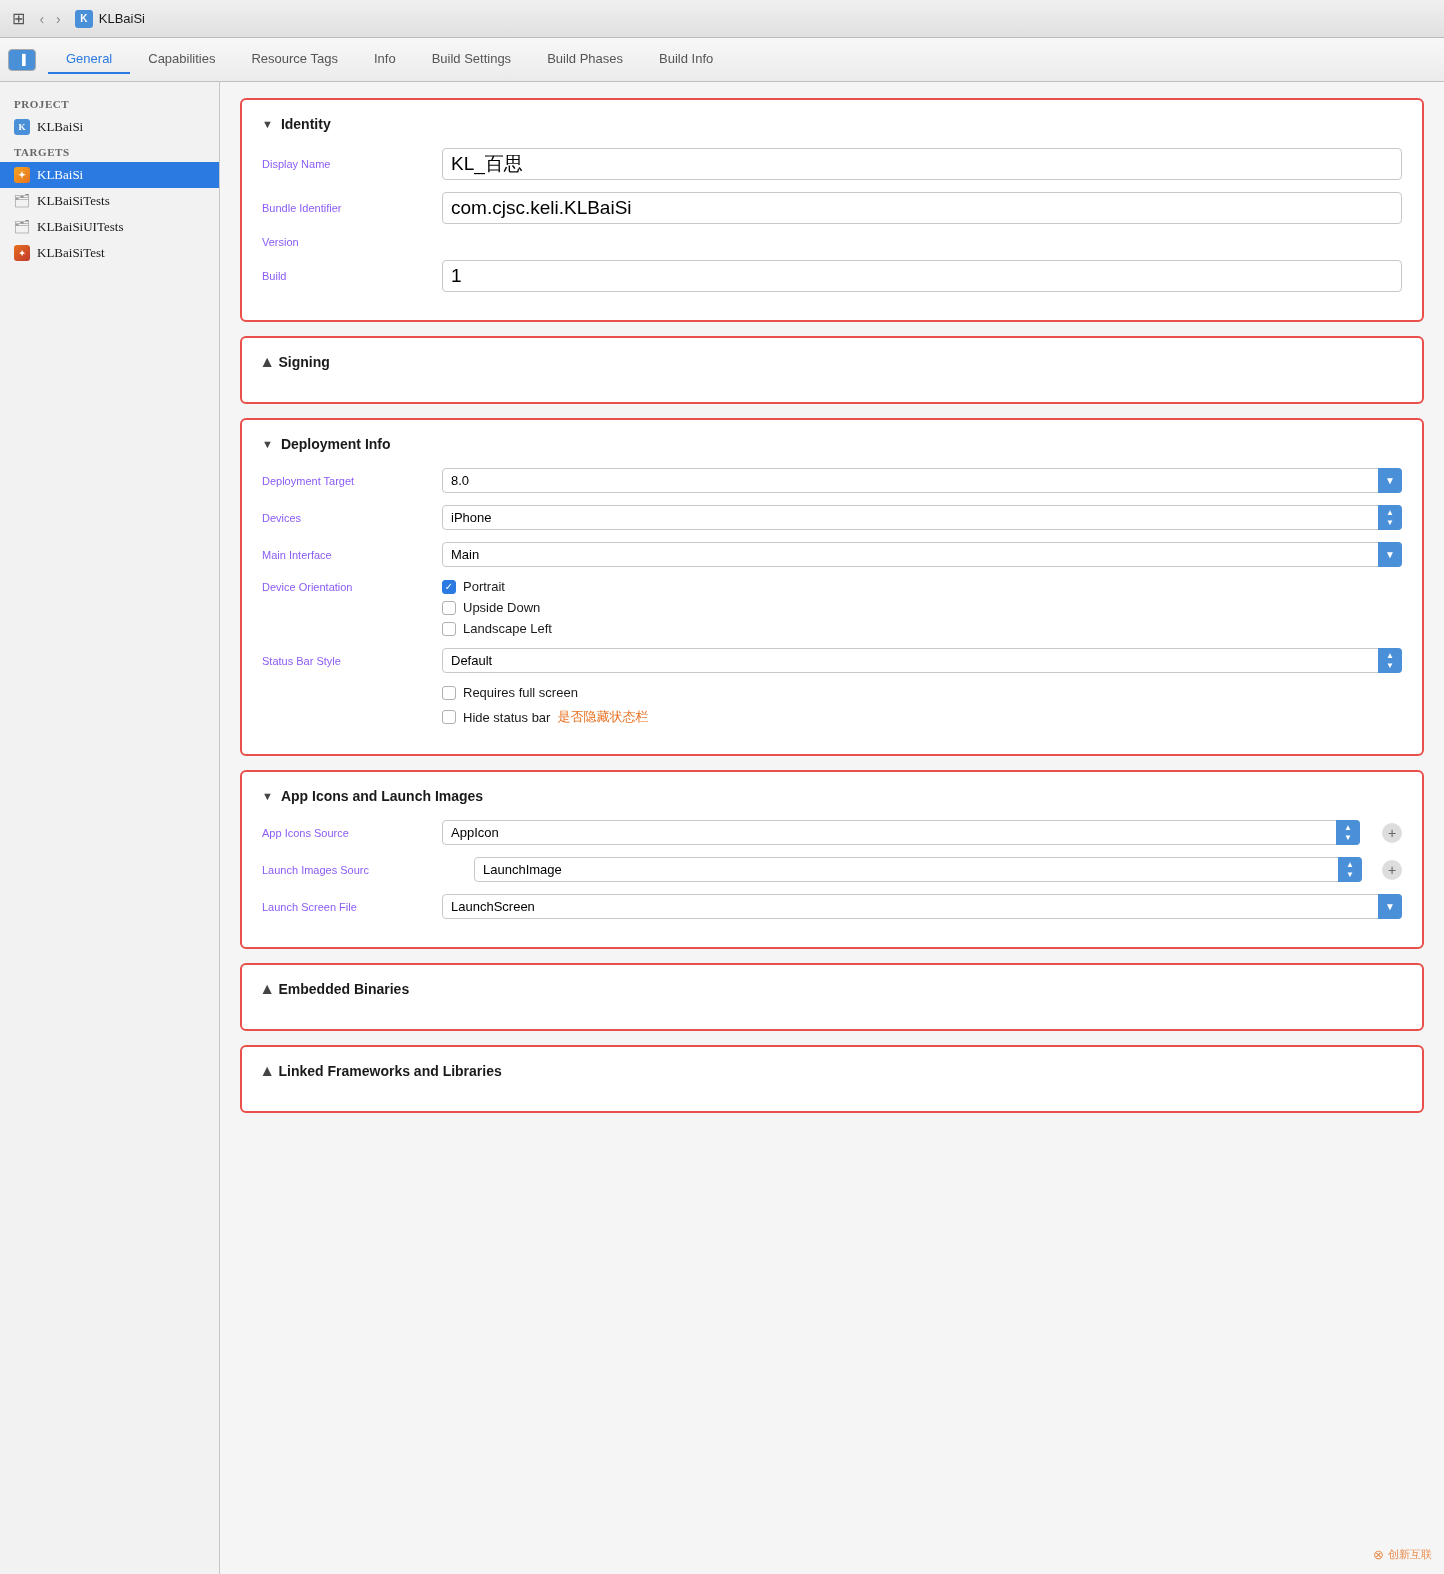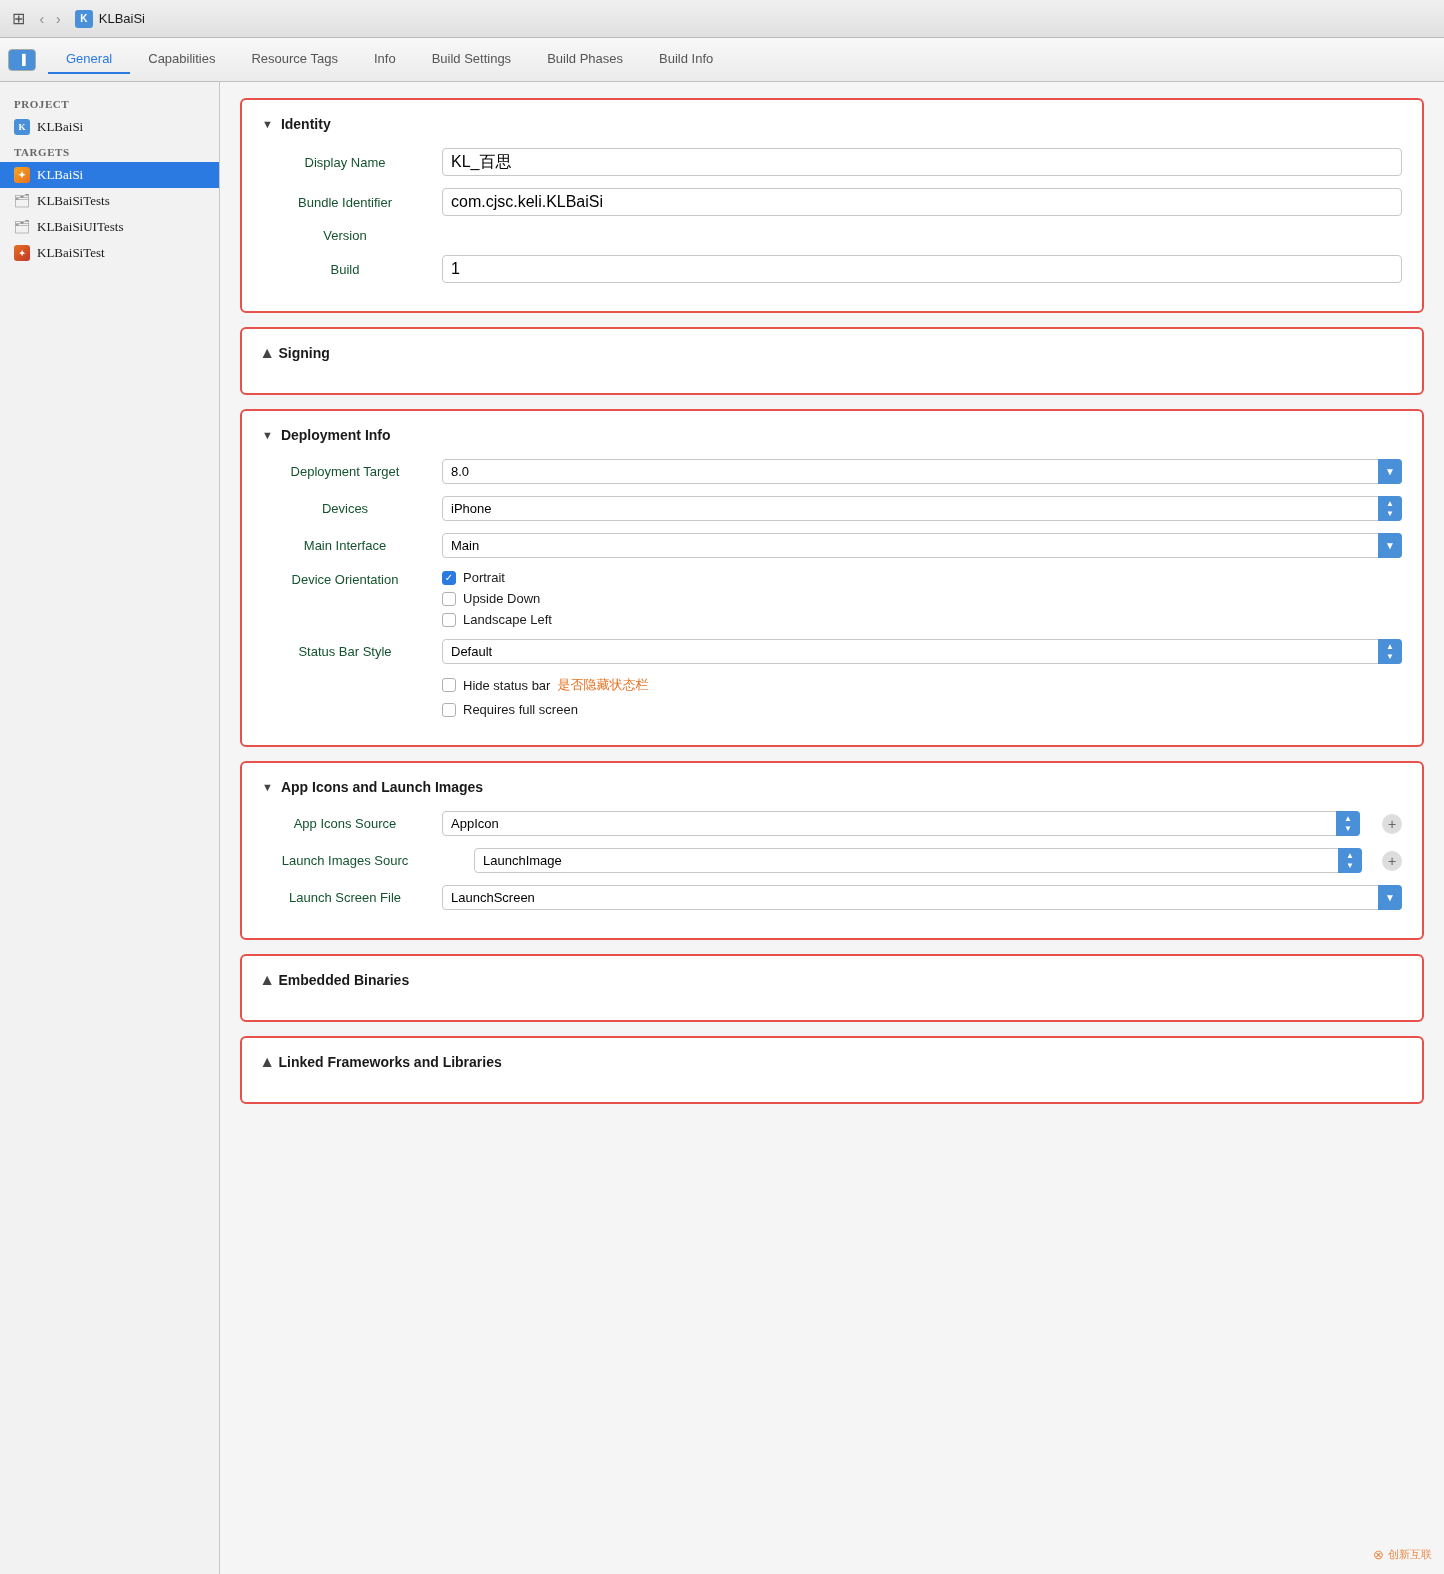--- a/index.html
+++ b/index.html
@@ -71,26 +71,26 @@
       font-size: 14px; font-weight: 700; margin-bottom: 16px; cursor: pointer;
     }
     .section-toggle { font-size: 11px; color: #444; }
     .section-toggle.collapsed { transform: rotate(-90deg); display: inline-block; }
 
     
     .form-row {
       display: flex; align-items: center; margin-bottom: 12px; gap: 0;
     }
     .form-label {
-      width: 180px; min-width: 180px; text-align: center;
-      font-size: 13px; color: #14532d; padding-right: 14px; flex-shrink: 0;
+      width: 180px; min-width: 180px; text-align: left;
+      font-size: 11px; color: #8b5cf6; padding-right: 14px; flex-shrink: 0;
     }
     .form-control { flex: 1; }
     .text-input {
-      width: 100%; padding: 4px 8px; font-size: 16px;
+      width: 100%; padding: 4px 8px; font-size: 19px;
       border: 1px solid #c8c8c8; border-radius: 4px; background: white; outline: none;
     }
 
     
     .select-wrapper { position: relative; display: flex; align-items: center; }
     .styled-select {
       width: 100%; padding: 4px 28px 4px 8px; font-size: 13px;
       border: 1px solid #c8c8c8; border-radius: 4px; background: white;
       appearance: none; -webkit-appearance: none; outline: none; cursor: pointer;
     }
@@ -304,26 +304,26 @@
                 <span>▼</span>
             </div>
           </div>
         </div>
       </div>
 
       <div class="form-row" style="margin-left:180px; gap:10px;">
         <div class="form-control" style="display:flex;flex-direction:column;gap:8px;">
           <div class="checkbox-row">
             <div class="checkbox-input"></div>
+            <span class="checkbox-label">Requires full screen</span>
+          </div>
+          <div class="checkbox-row">
+            <div class="checkbox-input"></div>
             <span class="checkbox-label">Hide status bar</span>
             <span class="checkbox-note">是否隐藏状态栏</span>
-          </div>
-          <div class="checkbox-row">
-            <div class="checkbox-input"></div>
-            <span class="checkbox-label">Requires full screen</span>
           </div>
         </div>
       </div>
     </div>
 
     <div class="section-card">
       <div class="section-header">
         <span class="section-toggle">▼</span>
         <span>App Icons and Launch Images</span>
       </div>

